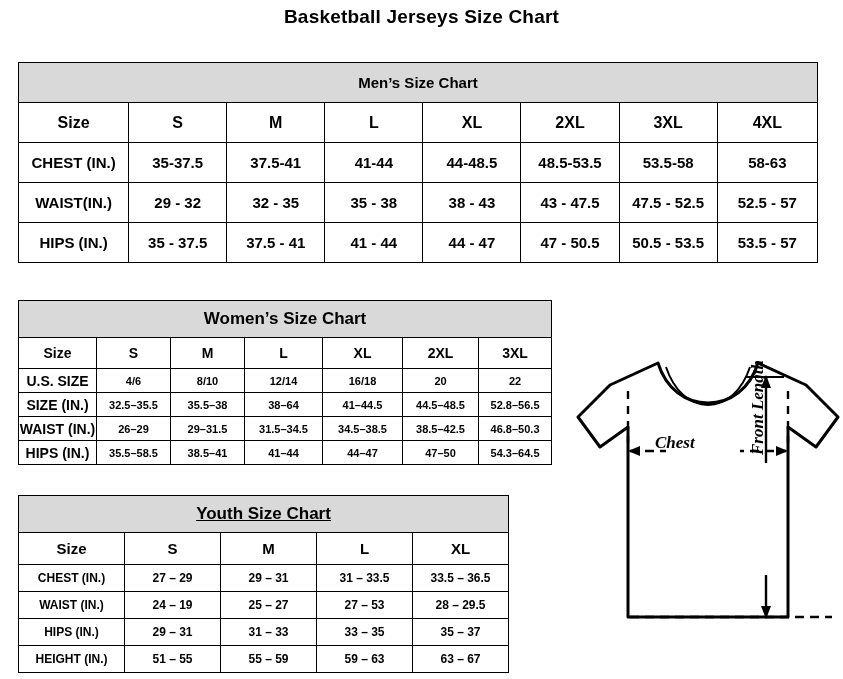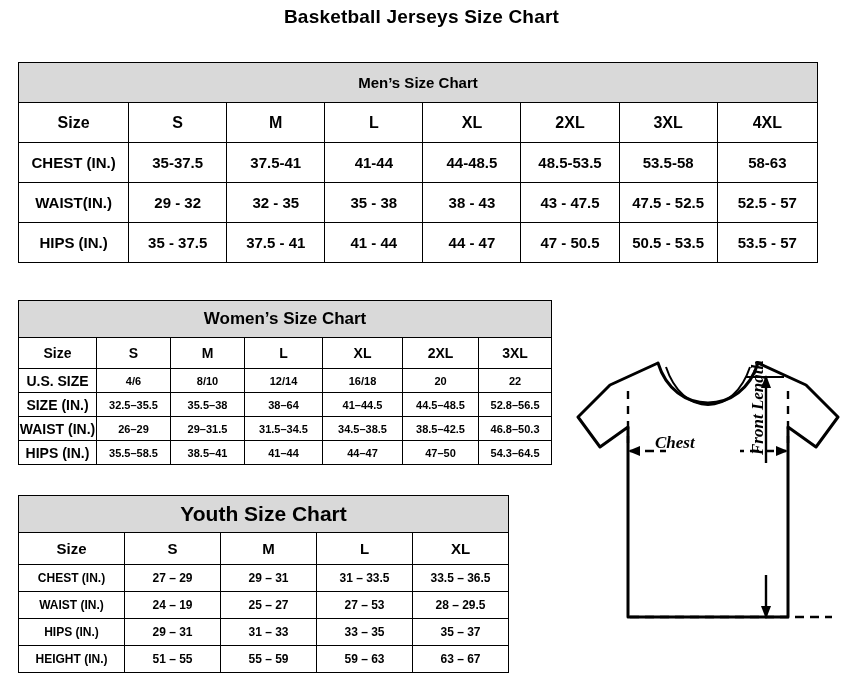--- a/index.html
+++ b/index.html
@@ -69,21 +69,21 @@
   #womens-chart .colhead { font-size: 14px; height: 30px; }
   #womens-chart .lbl { font-size: 14px; }
 
   
   #youth-chart {
     position: absolute;
     left: 18px;
     top: 495px;
     width: 490px;
   }
-  #youth-chart .hdr-band { font-size: 21px; height: 36px; }
+  #youth-chart .hdr-band { font-size: 17px; height: 36px; text-decoration: underline; }
   #youth-chart td { height: 26px; font-size: 12px; }
   #youth-chart .colhead { font-size: 15px; height: 31px; }
   #youth-chart .lbl { font-size: 12px; }
 
   
   #shirt-diagram {
     position: absolute;
     left: 570px;
     top: 355px;
     width: 288px;

